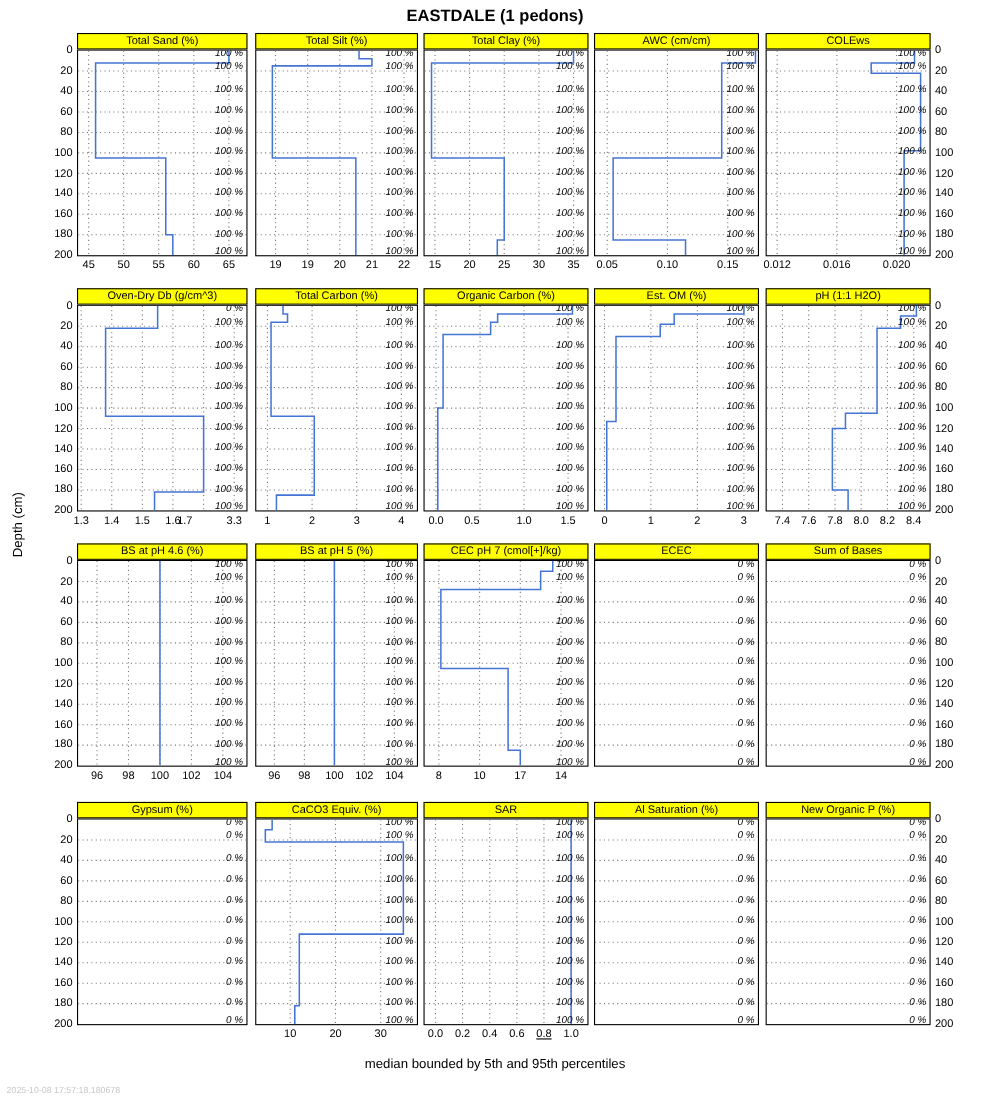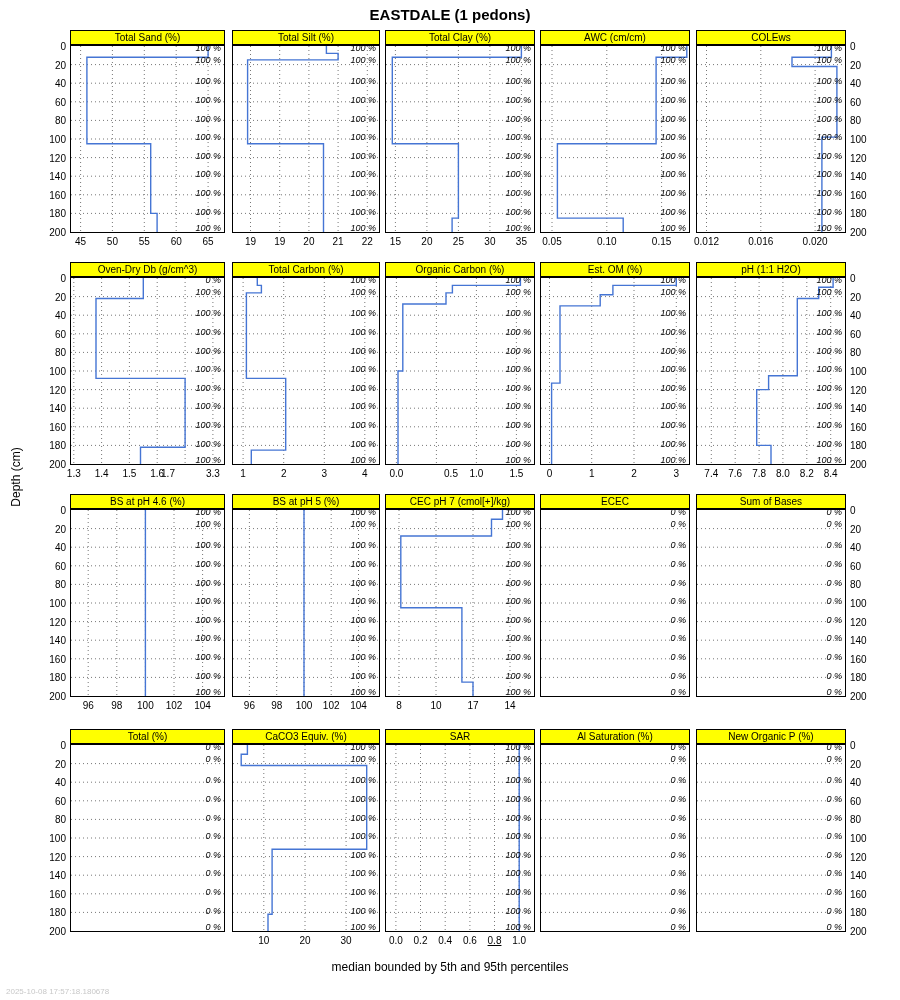--- a/index.html
+++ b/index.html
@@ -365,21 +365,21 @@
         <span class="pct" style="left: 145px; top: 72.5px;">100 %</span>
         <span class="pct" style="left: 145px; top: 91.1px;">100 %</span>
         <span class="pct" style="left: 145px; top: 109.7px;">100 %</span>
         <span class="pct" style="left: 145px; top: 128.3px;">100 %</span>
         <span class="pct" style="left: 145px; top: 146.9px;">100 %</span>
         <span class="pct" style="left: 145px; top: 165.5px;">100 %</span>
         <span class="pct" style="left: 145px; top: 182.3px;">100 %</span>
       </div>
       <div class="xticks" style="top: 206px; width: 150px;">
         <span style="left: 11.4px;">0.0</span>
-        <span style="left: 66px;">0.5</span>
+        <span style="left: 44px;">0.5</span>
         <span style="left: 91.4px;">1.0</span>
         <span style="left: 131.4px;">1.5</span>
       </div>
     </div>
     <div class="panel" style="left: 540px; top: 262px; width: 150px;">
       <div class="ptitle">Est. OM (%)</div>
       <div class="plot" style="width: 150px; height: 188px;">
         <svg width="148" height="186">
           <line x1="8.5" y1="0" x2="8.5" y2="186" stroke="#777" stroke-width="1" stroke-dasharray="1,3"></line>
           <line x1="50.7" y1="0" x2="50.7" y2="186" stroke="#777" stroke-width="1" stroke-dasharray="1,3"></line>
@@ -664,21 +664,21 @@
         <span style="position: absolute; top: 75.4px; width: 26px;">80</span>
         <span style="position: absolute; top: 94px; width: 26px;">100</span>
         <span style="position: absolute; top: 112.6px; width: 26px;">120</span>
         <span style="position: absolute; top: 131.2px; width: 26px;">140</span>
         <span style="position: absolute; top: 149.8px; width: 26px;">160</span>
         <span style="position: absolute; top: 168.4px; width: 26px;">180</span>
         <span style="position: absolute; top: 187px; width: 26px;">200</span>
       </div>
     </div>
     <div class="panel" style="left: 70px; top: 729px; width: 155px;">
-      <div class="ptitle">Total (%)</div>
+      <div class="ptitle">Gypsum (%)</div>
       <div class="plot" style="width: 155px; height: 188px;">
         <svg width="153" height="186">
           <line x1="0" y1="18.6" x2="153" y2="18.6" stroke="#777" stroke-width="1" stroke-dasharray="1,3"></line>
           <line x1="0" y1="37.2" x2="153" y2="37.2" stroke="#777" stroke-width="1" stroke-dasharray="1,3"></line>
           <line x1="0" y1="55.8" x2="153" y2="55.8" stroke="#777" stroke-width="1" stroke-dasharray="1,3"></line>
           <line x1="0" y1="74.4" x2="153" y2="74.4" stroke="#777" stroke-width="1" stroke-dasharray="1,3"></line>
           <line x1="0" y1="93.0" x2="153" y2="93.0" stroke="#777" stroke-width="1" stroke-dasharray="1,3"></line>
           <line x1="0" y1="111.6" x2="153" y2="111.6" stroke="#777" stroke-width="1" stroke-dasharray="1,3"></line>
           <line x1="0" y1="130.2" x2="153" y2="130.2" stroke="#777" stroke-width="1" stroke-dasharray="1,3"></line>
           <line x1="0" y1="148.8" x2="153" y2="148.8" stroke="#777" stroke-width="1" stroke-dasharray="1,3"></line>

